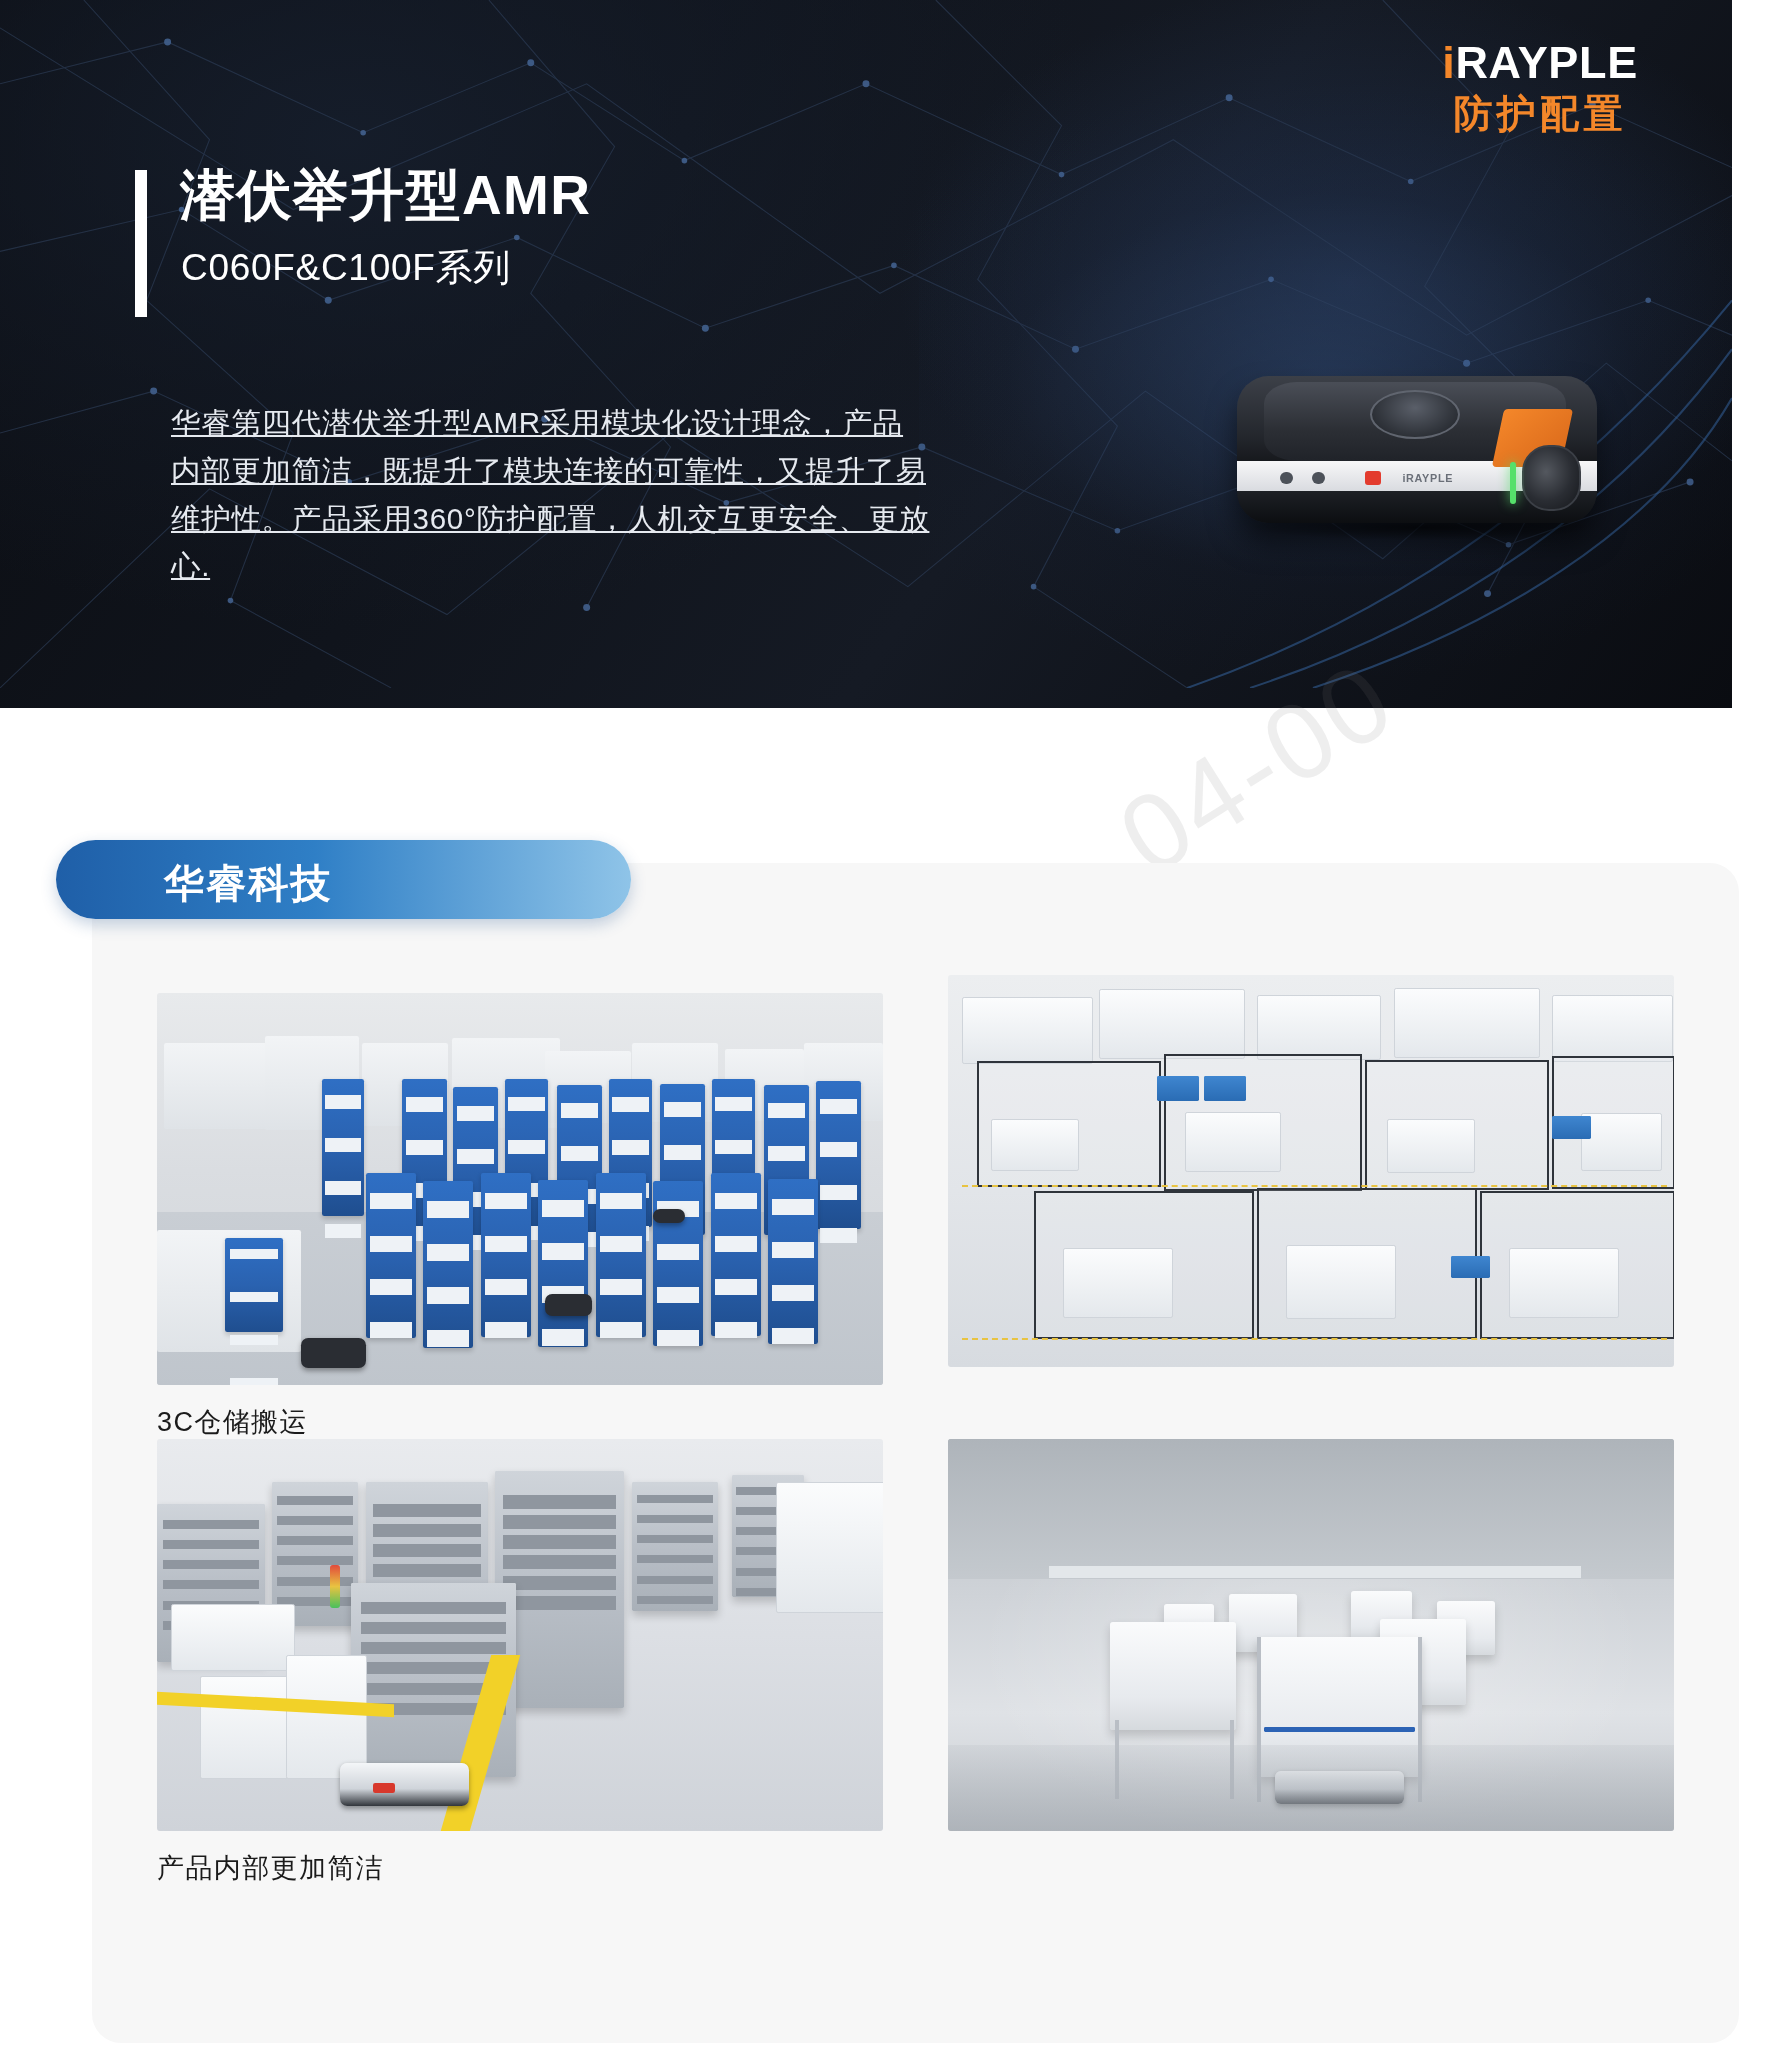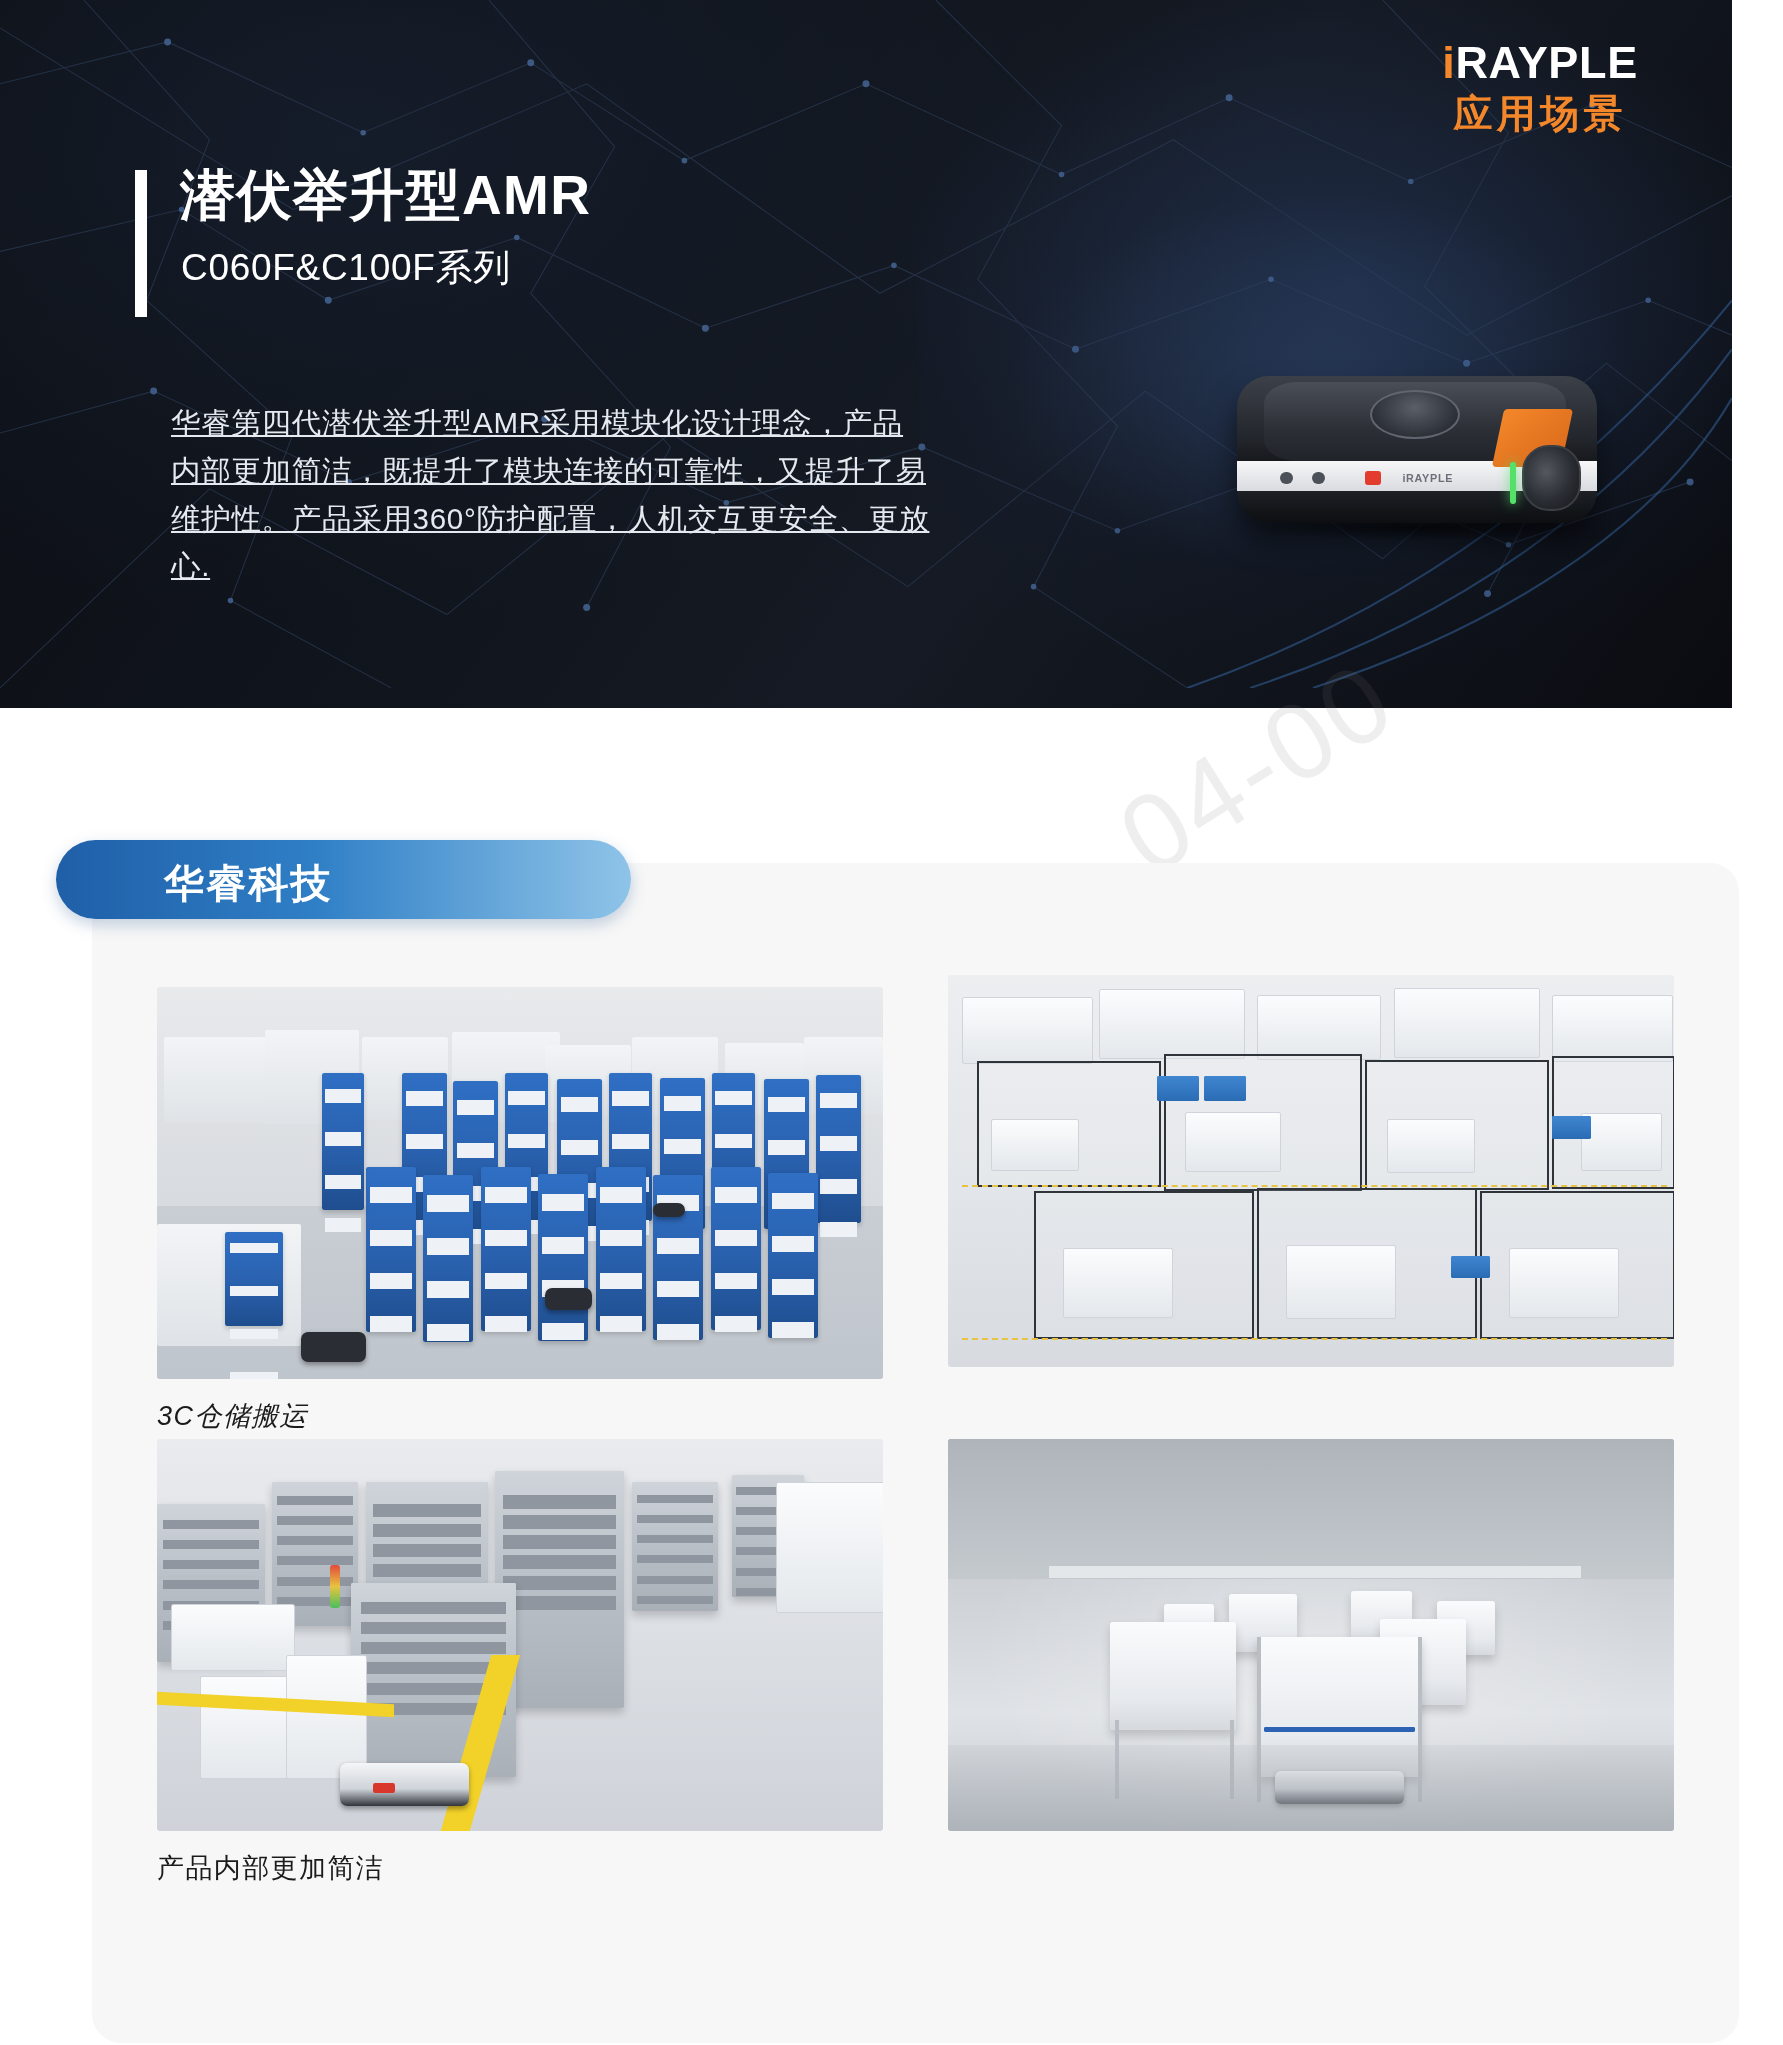--- a/index.html
+++ b/index.html
@@ -434,21 +434,21 @@
       <path d="M1700,985 C2000,880 2260,700 2480,430"></path>
       <path d="M1790,985 C2080,890 2320,720 2480,500"></path>
       <path d="M1880,985 C2140,900 2370,760 2480,570"></path>
     </g>
   </svg>
 
   <div class="hero-glow"></div>
 
   <div class="logo">
     <div class="logo-main"><span class="i">i</span><span>RAYPLE</span></div>
-    <div class="logo-sub">应用场景</div>
+    <div class="logo-sub">防护配置</div>
   </div>
 
   <div class="title-block">
     <div class="title-bar"></div>
     <div class="title-main">潜伏举升型AMR</div>
     <div class="title-sub">C060F&amp;C100F系列</div>
   </div>
 
   <div class="hero-desc">华睿第四代潜伏举升型AMR采用模块化设计理念，产品内部更加简洁，既提升了模块连接的可靠性，又提升了易维护性。产品采用360°防护配置，人机交互更安全、更放心.</div>
 
@@ -472,21 +472,21 @@
 
 <div class="watermark">04-00</div>
 
 <div class="section"></div>
 
 <div class="section-tab"></div>
 <div class="section-tab-text">华睿科技</div>
 
 <div class="grid">
 
-  <div class="cell" style="left:0px; top:12px;font-style:italic;">
+  <div class="cell" style="left:0px; top:18px;">
     <div class="cell-img p1">
       <div class="floor"></div>
       <div class="shelf-w" style="left:7.2px;  top:50px;  width:108px; height:86px;"></div>
       <div class="shelf-w" style="left:108px; top:43px;  width:94px; height:94px;"></div>
       <div class="shelf-w" style="left:205px; top:50px;  width:86px; height:83px;"></div>
       <div class="shelf-w" style="left:295px; top:45px;  width:108px; height:90px;"></div>
       <div class="shelf-w" style="left:0px;   top:237px; width:144px; height:122px;"></div>
       <div class="shelf-w" style="left:388px; top:58px;  width:86px; height:72px;"></div>
       <div class="shelf-w" style="left:475px; top:50px;  width:86px; height:79px;"></div>
       <div class="shelf-w" style="left:568px; top:56px;  width:79px; height:72px;"></div>

